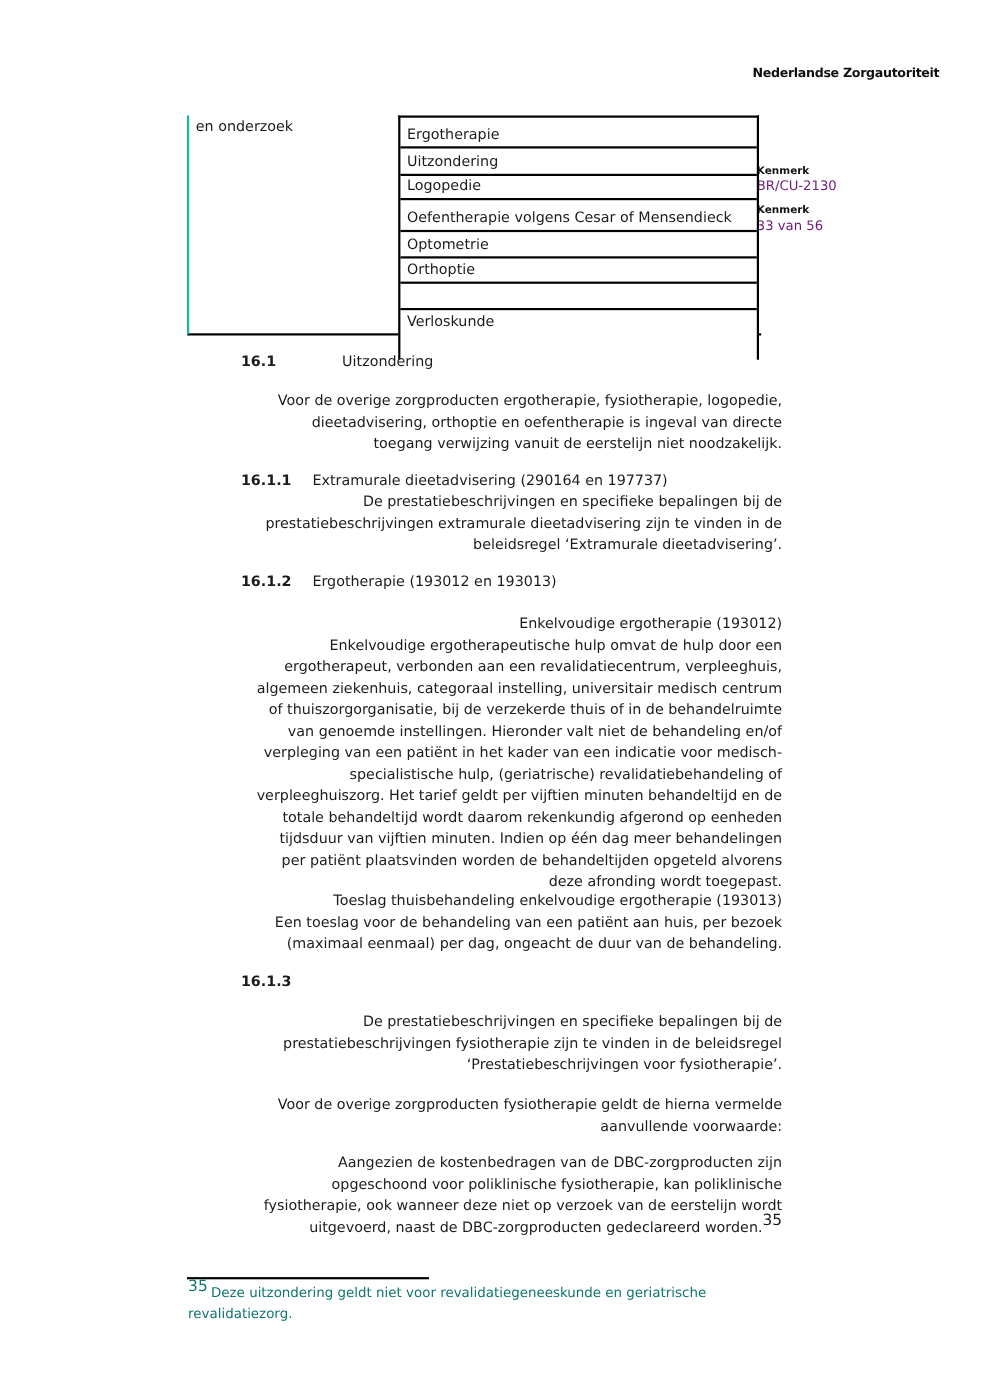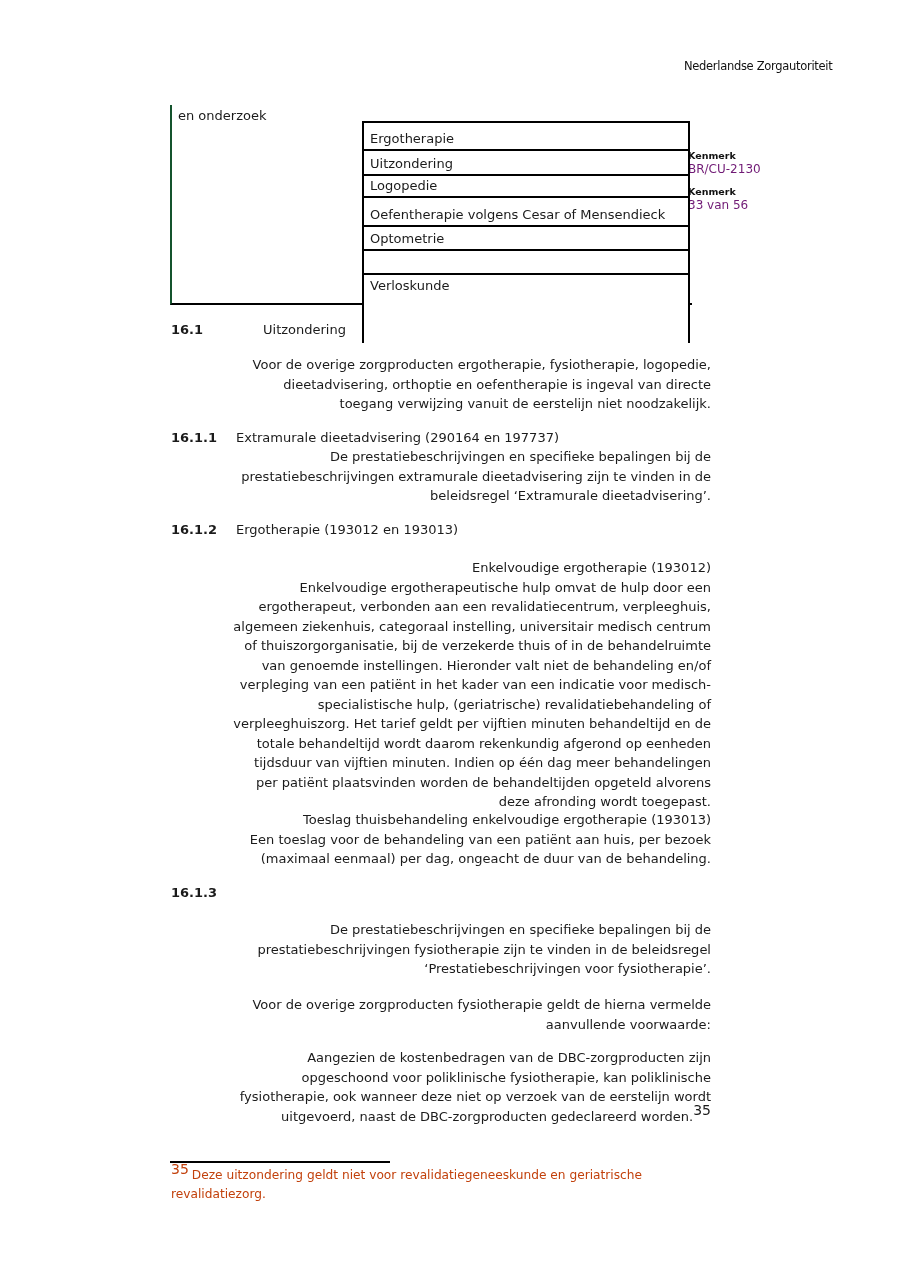--- a/index.html
+++ b/index.html
@@ -2,44 +2,44 @@
 <html><head>
 <meta charset="utf-8">
 <style>
   html,body{margin:0;padding:0;background:#888;}
   .page{
     position:relative;width:900px;height:1273px;background:#ffffff;
     font-family:"DejaVu Sans","Liberation Sans",sans-serif;
     color:#1b1b1b;overflow:hidden;margin:0 auto;
   }
   
-  .brand{position:absolute;left:684px;top:59px;font-size:11.5px;font-weight:normal;letter-spacing:-0.3px;color:#111;}
+  .brand{position:absolute;left:684px;top:59px;font-size:11.5px;font-weight:bold;letter-spacing:-0.3px;color:#111;}
   .refs{position:absolute;left:688px;top:111px;width:160px;margin-top:39px;}
   .ref-label{font-size:9.5px;font-weight:bold;line-height:12px;color:#111;}
   .ref-value{font-size:12px;line-height:15px;color:#701a75;}
   .ref-gap{height:9px;}
   
   .tbl{position:absolute;left:170px;top:105px;width:520px;height:198px;
-       border-left:2px solid #14532d;border-bottom:2px solid #000;box-sizing:content-box;}
+       border-left:2px solid #14b8a6;border-bottom:2px solid #000;box-sizing:content-box;}
   .tbl-left{position:absolute;left:6px;top:2px;font-size:13px;line-height:18px;}
   .tbl-inner{position:absolute;left:190px;top:0;width:328px;height:222px;box-sizing:border-box;
-             border:2px solid #000;border-bottom:none;background:#fff;margin-top:16px;}
+             border:2px solid #000;border-bottom:none;background:#fff;}
   .trow{box-sizing:content-box;border-bottom:2px solid #000;display:flex;align-items:flex-end;}
   .trow:last-child{border-bottom:none;}
   .trow .cell{font-size:13px;line-height:16px;padding:0 4px 2px 6px;white-space:nowrap;}
   
   .p{position:absolute;left:171px;width:540px;font-size:13px;line-height:19.5px;white-space:pre-line;text-align:right;}
   .h{position:absolute;left:171px;width:540px;display:flex;font-size:13px;line-height:19.5px;}
-  .hnum{font-weight:bold;flex:none;}
+  .hnum{font-weight:bold;flex:none;margin-left:48px;}
   .w92{width:92px;}
   .w65{width:65px;}
   .htitle{white-space:pre-line;}
   .fnref{font-size:14px;vertical-align:6px;line-height:0;}
   .fnrule{position:absolute;left:170px;top:1161px;width:220px;height:2px;background:#000;}
-  .footnote{position:absolute;left:171px;top:1166px;width:480px;font-size:12.2px;line-height:19px;color:#c2410c;}
+  .footnote{position:absolute;left:171px;top:1166px;width:480px;font-size:12.2px;line-height:19px;color:#0f766e;}
   .footnote .fn-text{white-space:pre-line;}
   .footnote .fnref{margin-right:3px;vertical-align:5px;}
 </style>
 </head>
 <body>
 
 <div class="page">
 
   <div class="brand">Nederlandse Zorgautoriteit</div>
 
@@ -61,20 +61,23 @@
           <span class="cell">Uitzondering</span>
         </div>
       <div class="trow" style="height:20px">
           <span class="cell">Logopedie</span>
         </div>
       <div class="trow" style="height:27px">
           <span class="cell">Oefentherapie volgens Cesar of Mensendieck</span>
         </div>
       <div class="trow" style="height:22px">
           <span class="cell">Optometrie</span>
+        </div>
+      <div class="trow" style="height:21px">
+          <span class="cell">Orthoptie</span>
         </div>
       <div class="trow" style="height:22px">
           <span class="cell"></span>
         </div>
       <div class="trow" style="height:21px">
           <span class="cell">Verloskunde</span>
         </div>
     </div>
   </div>
 

